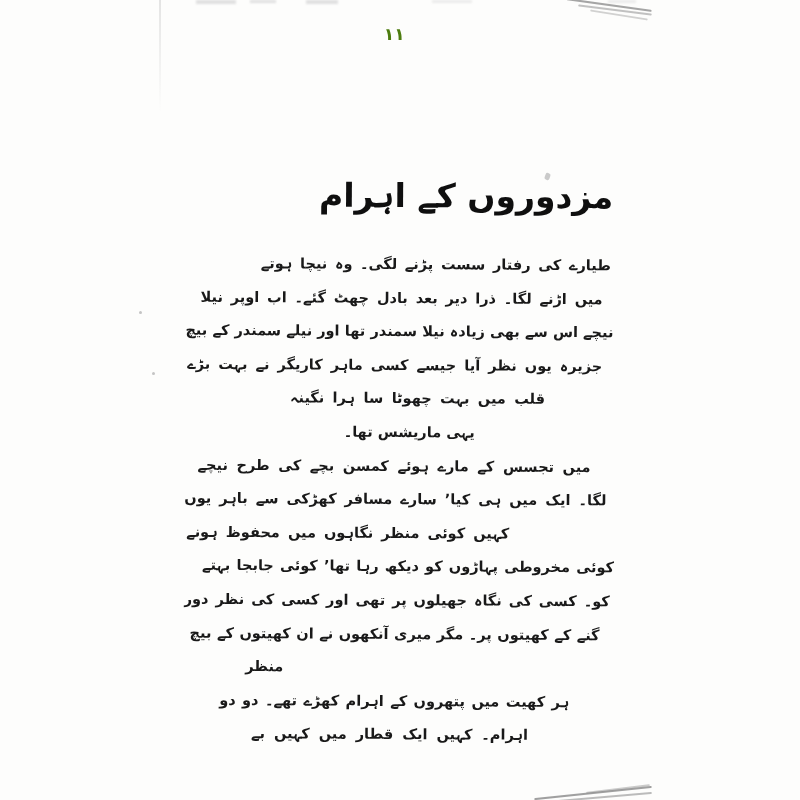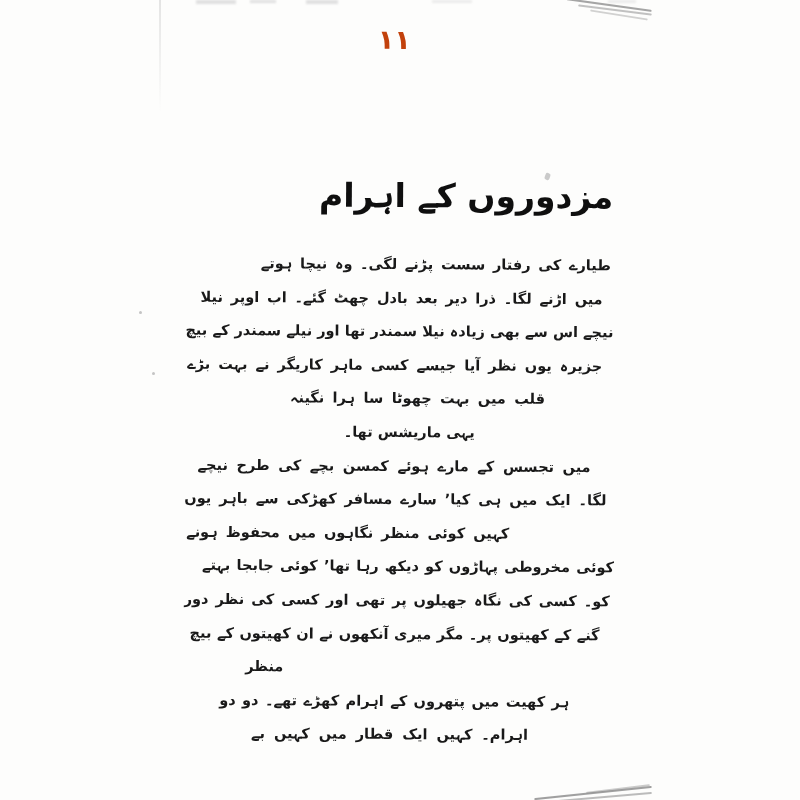--- a/index.html
+++ b/index.html
@@ -7,21 +7,21 @@
     width:800px;height:800px;position:relative;overflow:hidden;
     background:#fdfdfc;
     font-family:"DejaVu Sans",sans-serif;
   }
   .page-rot{
     position:absolute;left:0;top:0;width:800px;height:800px;
     transform:rotate(0.35deg);transform-origin:400px 400px;
   }
   .page-number{
     position:absolute;left:360px;top:24px;width:64px;height:30px;
-    text-align:center;font-size:27px;font-weight:700;color:#c2410c;
+    text-align:center;font-size:17px;font-weight:700;color:#4d7c0f;
     direction:rtl;
   }
   .chapter-title{
     position:absolute;left:185px;top:176px;width:430px;height:58px;
     padding-left:130px;box-sizing:border-box;
     direction:rtl;text-align:center;white-space:nowrap;
     font-size:33px;font-weight:700;color:#0f0f0f;
     letter-spacing:-0.5px;
   }
   .text-block{

